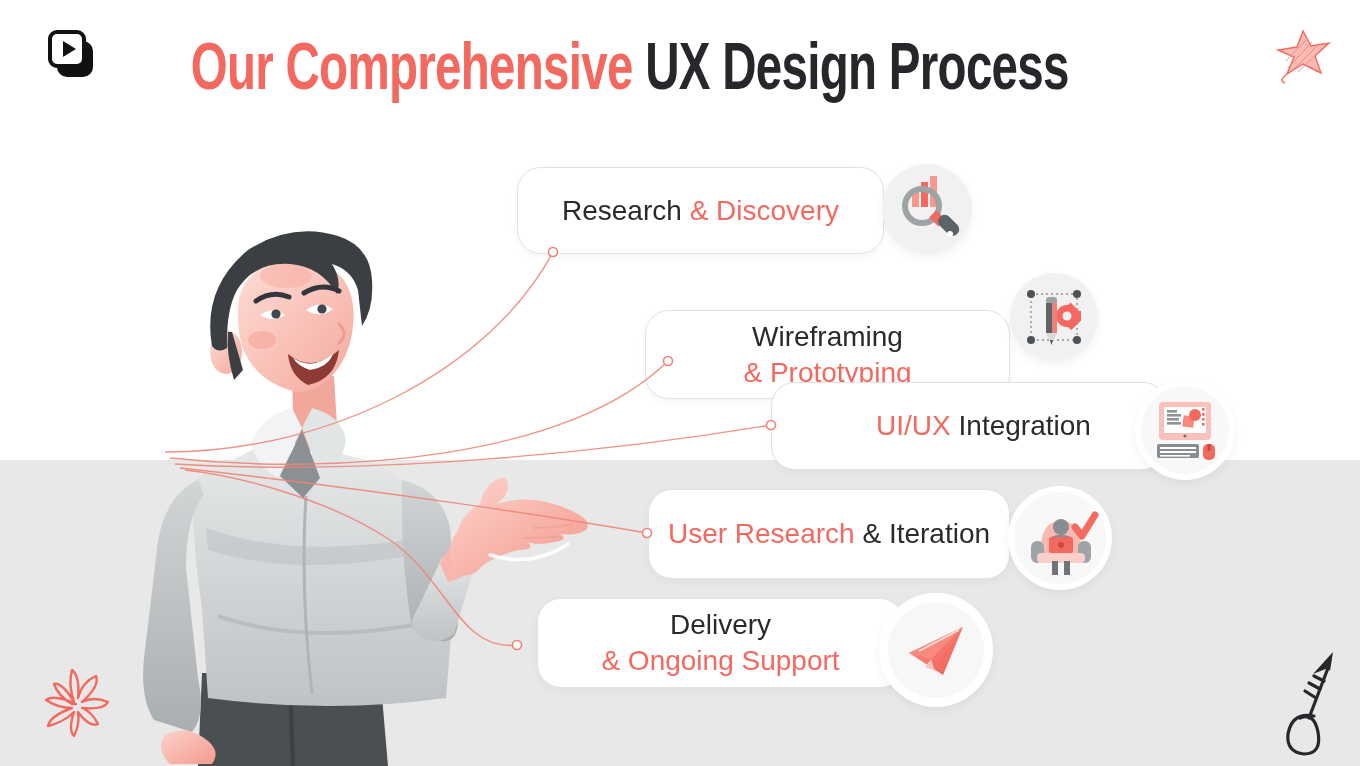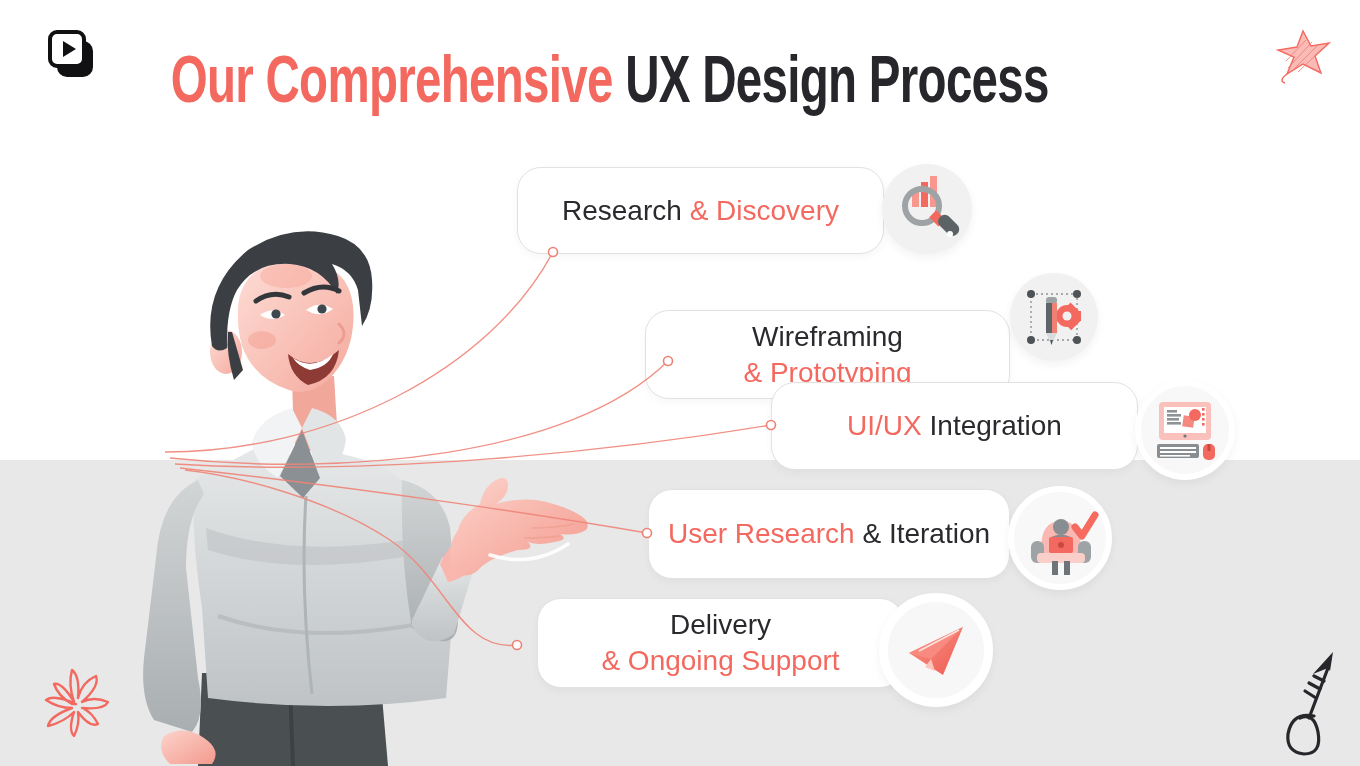--- a/index.html
+++ b/index.html
@@ -3,21 +3,21 @@
 <meta charset="utf-8">
 <style>
   html,body{margin:0;padding:0;}
   body{
     width:1360px;height:766px;position:relative;overflow:hidden;
     background:#ffffff;
     font-family:"Liberation Sans", sans-serif;
   }
   .band{position:absolute;left:0;top:460px;width:1360px;height:306px;background:#E8E8E8;}
   
-  .title-wrap{position:absolute;left:0;top:41px;width:1205px;text-align:center;}
+  .title-wrap{position:absolute;left:0;top:28px;width:1205px;text-align:center;padding-left:20px;}
   .title{
     display:inline-block;font-size:66px;font-weight:700;letter-spacing:-1px;
     transform:scaleX(0.72);transform-origin:50% 50%;white-space:pre;color:#26262B;
   }
   .title .accent{color:#F4695F;}
   
   .logo{position:absolute;left:48px;top:30px;width:50px;height:50px;}
   .logo .shadow{position:absolute;left:9px;top:11px;width:36px;height:36px;background:#111114;border-radius:10px;}
   .logo .front{position:absolute;left:0;top:0;width:30px;height:30px;background:#fff;border:4px solid #111114;border-radius:9px;display:flex;align-items:center;justify-content:center;}
   .logo .tri{width:0;height:0;border-left:13px solid #111114;border-top:8px solid transparent;border-bottom:8px solid transparent;margin-left:4px;}
@@ -206,21 +206,21 @@
     </g>
     <circle cx="57" cy="43" r="4.5" fill="#F1F1F2"></circle>
     <rect x="36" y="24" width="11" height="7" rx="3" fill="#9EA4A6"></rect>
     <rect x="36" y="30" width="6" height="30" fill="#5E6568"></rect>
     <rect x="42" y="30" width="5" height="30" fill="#F08074"></rect>
     <path d="M36,60 L47,60 L41.5,72 Z" fill="#D8DBDC"></path>
     <path d="M40,67 L43,67 L41.5,72 Z" fill="#4D5356"></path>
   </svg>
 </div>
 
-<div class="step-box" style="left:771px;top:382px;width:365px;height:86px;">
+<div class="step-box" style="left:771px;top:382px;width:365px;height:86px;padding-left:29px;">
   <div class="line"><span class="seg accent">UI/UX </span><span class="seg dark">Integration</span></div>
 </div>
 <div class="icon-circle circle-ring" style="left:1135px;top:380px;width:88px;height:88px;">
   <svg width="76" height="76" viewBox="0 0 76 76">
     <rect x="12" y="10" width="52" height="38" rx="4" fill="#FAC0BB"></rect>
     <rect x="17" y="15" width="42" height="26" fill="#ffffff"></rect>
     <g fill="#8D9396">
       <rect x="20" y="18" width="10" height="2.6"></rect>
       <rect x="20" y="22" width="14" height="2.6"></rect>
       <rect x="20" y="26" width="12" height="2.6"></rect>

